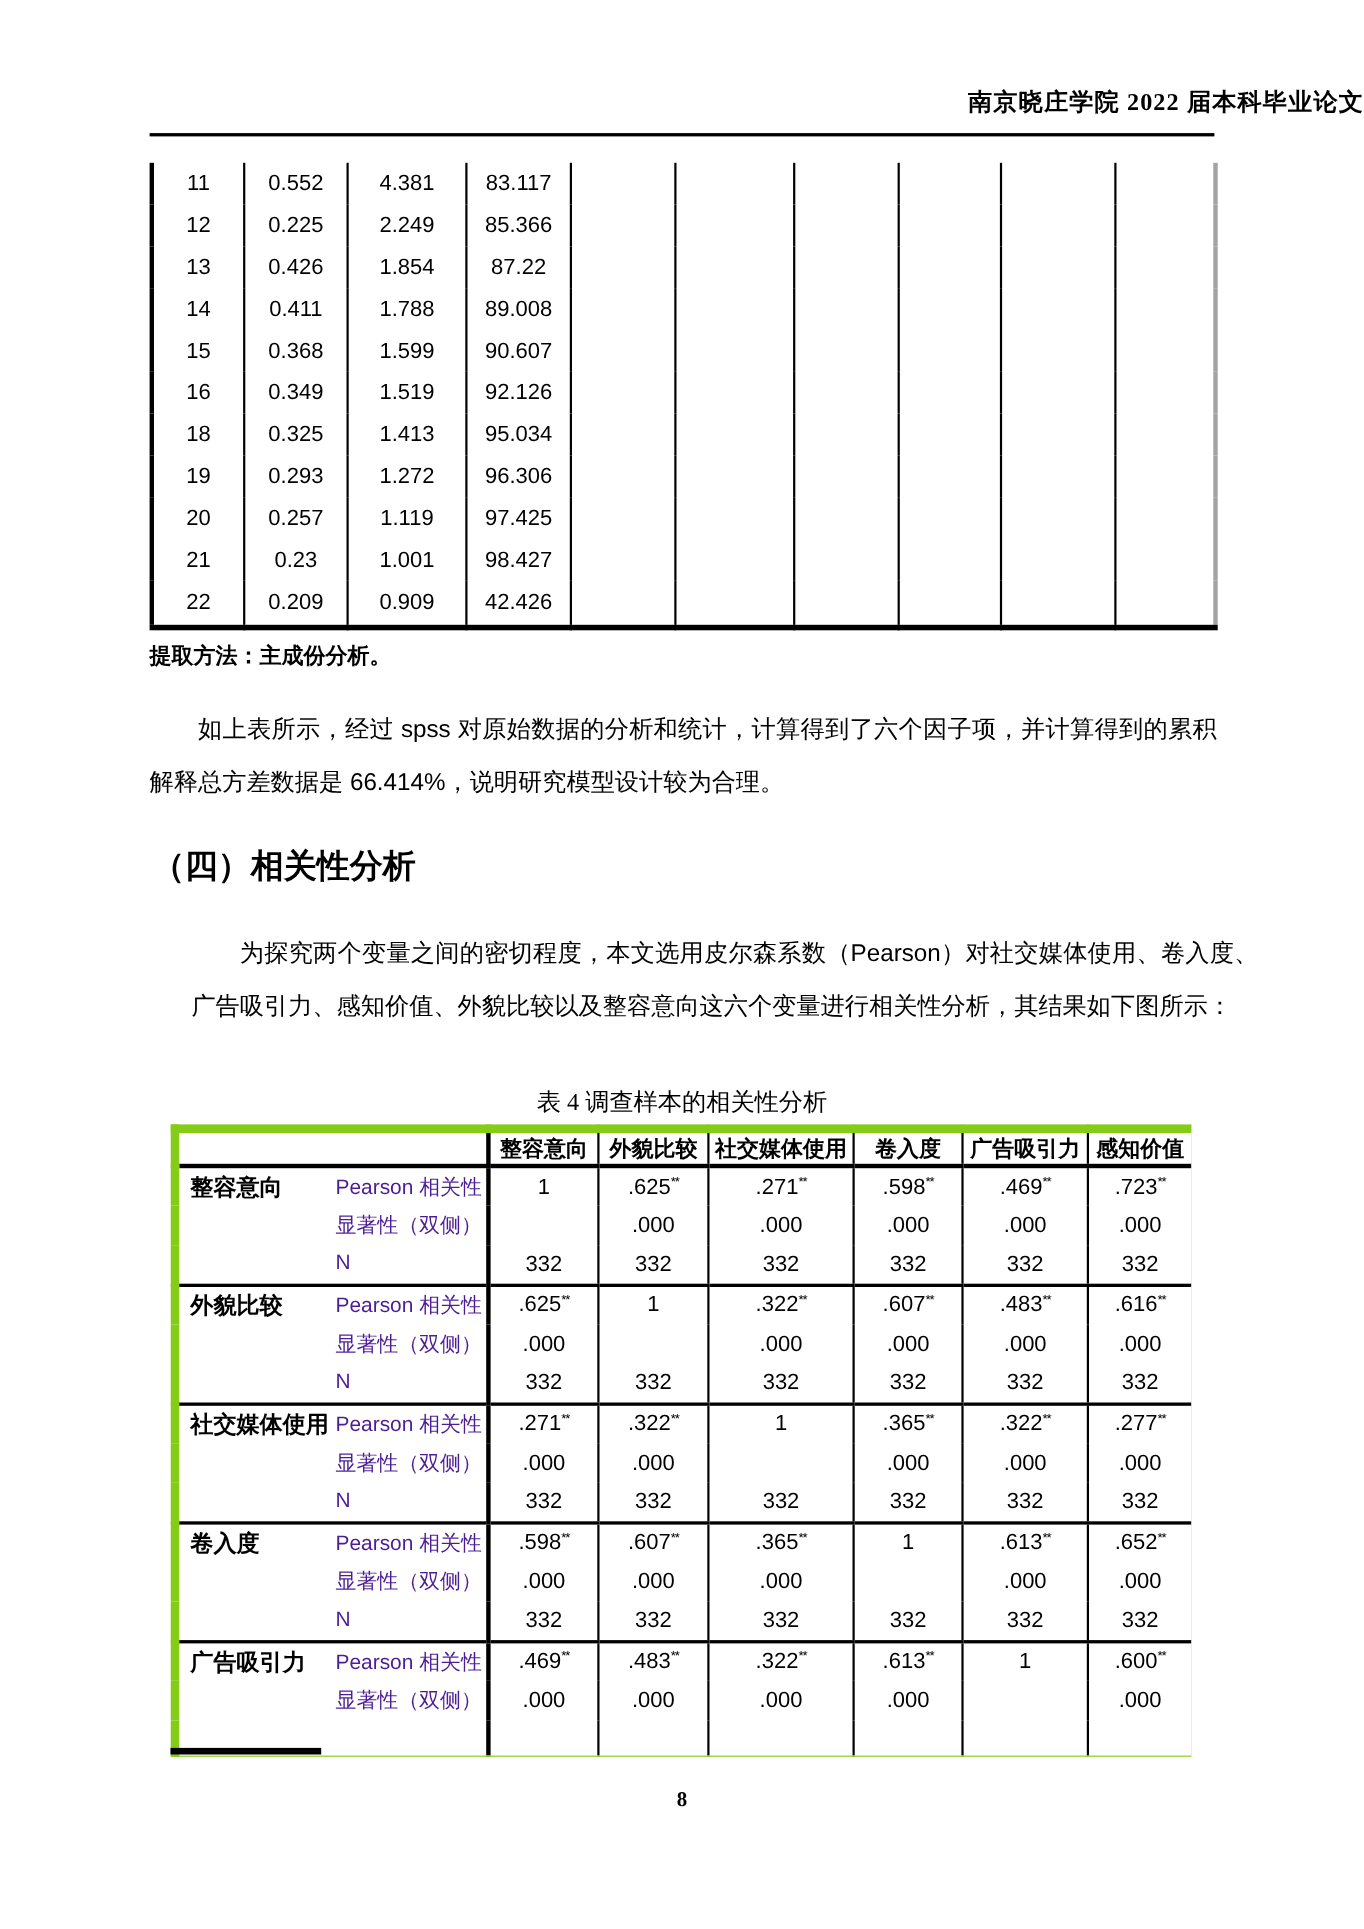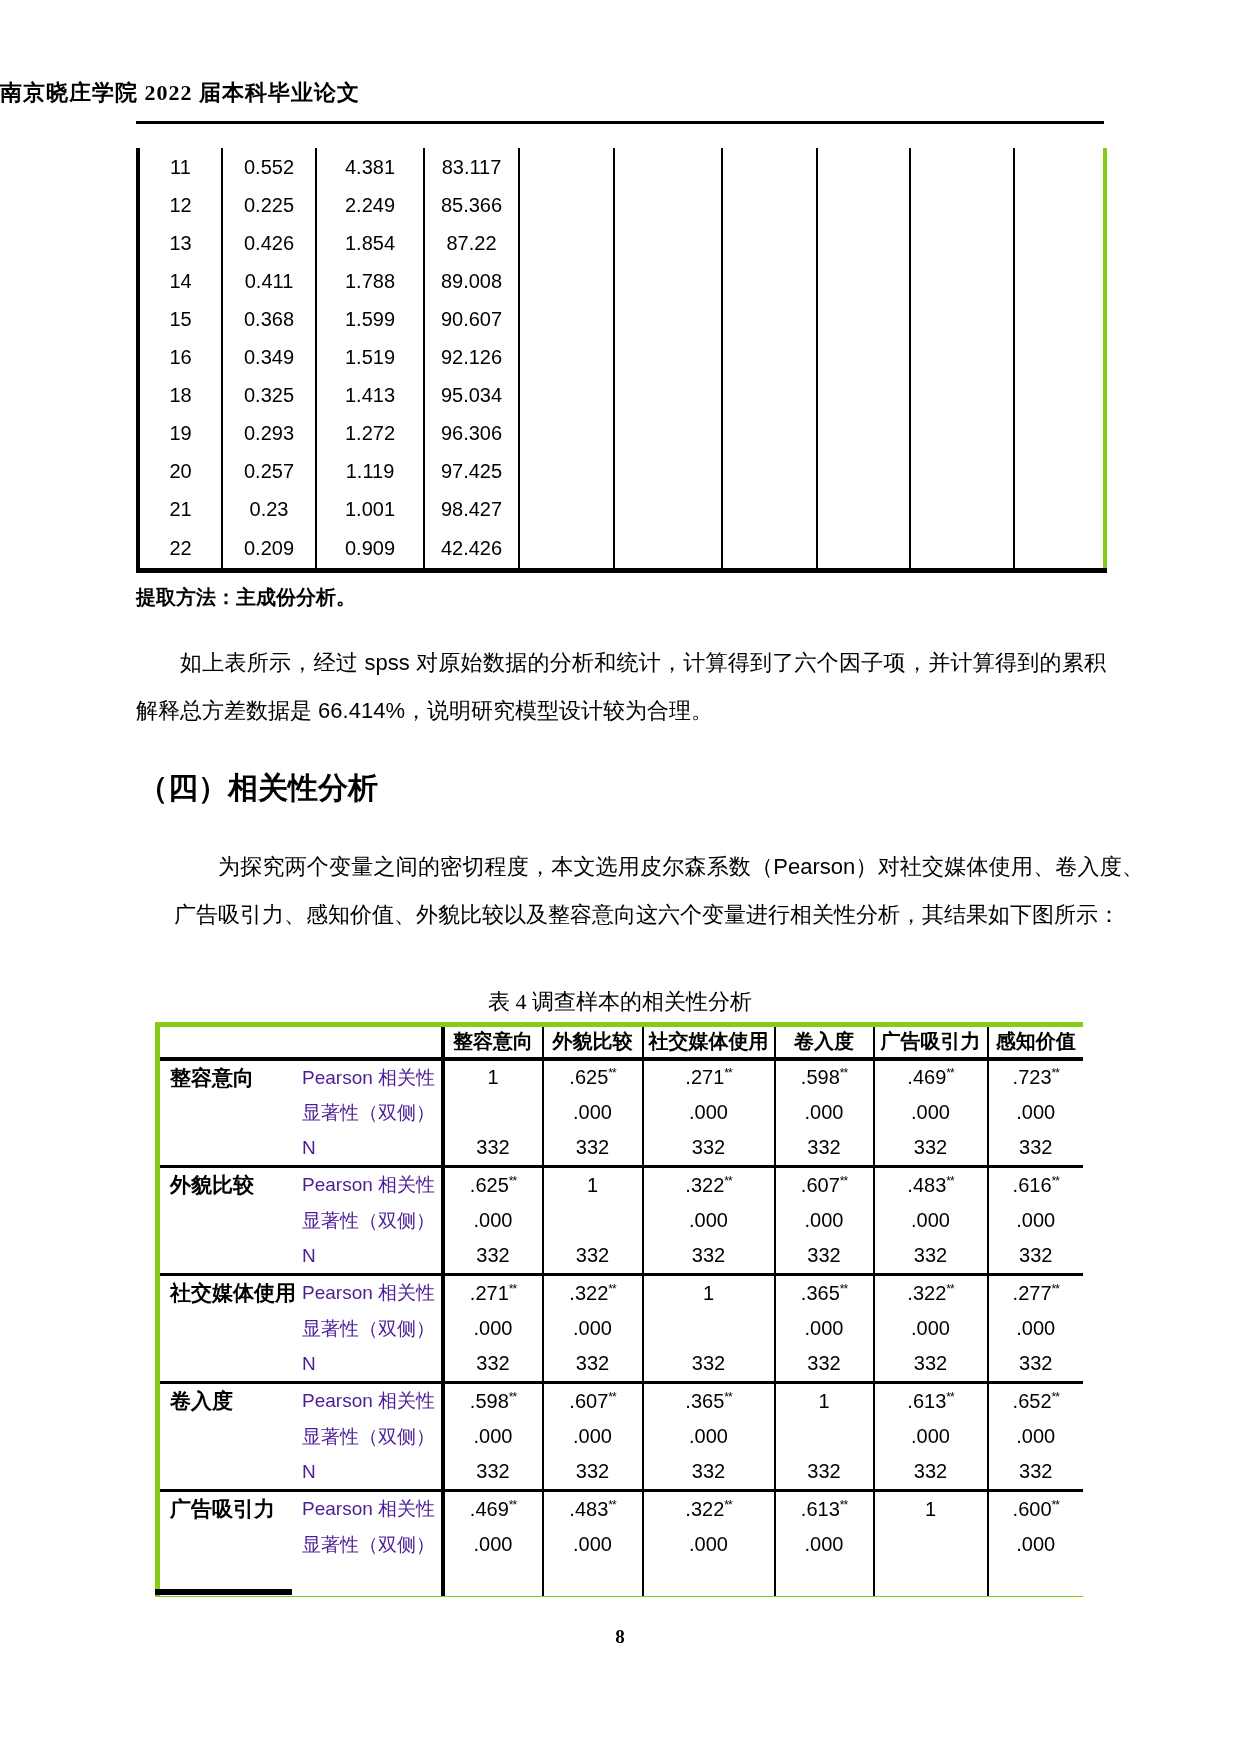--- a/index.html
+++ b/index.html
@@ -8,34 +8,34 @@
     width:1240px;height:1754px;
     margin:0 auto;
     background:#ffffff;
     overflow:hidden;
     font-family:"Liberation Serif","DejaVu Serif",serif;
     color:#000;
   }
   
   .header-title{
     position:absolute;top:78px;left:0;width:1240px;
-    text-align:left;font-size:22px;font-weight:bold;
+    text-align:right;font-size:22px;font-weight:bold;
     font-family:"Liberation Serif","DejaVu Serif",serif;
     letter-spacing:1px;
   }
   .header-rule{
     position:absolute;top:121px;left:136px;width:968px;height:3px;
     background:#000;
   }
   
   .vtable-wrap{position:absolute;top:148px;left:136px;width:967px;height:425px;}
   table.vtable{
     border-collapse:collapse;table-layout:fixed;
     width:967px;height:425px;
-    border-left:4px solid #000;border-right:4px solid #84cc16;border-bottom:5px solid #000;
+    border-left:4px solid #000;border-right:4px solid #a3a3a3;border-bottom:5px solid #000;
     font-family:"Liberation Sans","DejaVu Sans",sans-serif;
     font-size:20px;
   }
   table.vtable td{
     border-right:2px solid #000;
     text-align:center;vertical-align:middle;
     padding:0;overflow:hidden;white-space:nowrap;
   }
   table.vtable td:last-child{border-right:none;}
   col.vc0{width:84px}col.vc1{width:94px}col.vc2{width:108px}col.vc3{width:95px}
@@ -65,21 +65,21 @@
     text-align:center;font-size:22px;
     font-family:"Liberation Serif","DejaVu Serif",serif;
   }
   
   .ctable-wrap{
     position:absolute;top:1022px;left:155px;width:928px;height:575px;
     overflow:hidden;
   }
   table.ctable{
     border-collapse:collapse;table-layout:fixed;width:928px;
-    border:5px solid #84cc16;
+    border:8px solid #84cc16;
     font-family:"Liberation Sans","DejaVu Sans",sans-serif;
   }
   col.cc0{width:285px}col.cc1{width:100px}col.cc2{width:100px}col.cc3{width:132px}
   col.cc4{width:99px}col.cc5{width:114px}col.cc6{width:98px}
   table.ctable th,table.ctable td{
     padding:0;vertical-align:middle;overflow:hidden;white-space:nowrap;
   }
   table.ctable thead tr{height:34px;}
   table.ctable thead th{
     border-bottom:4px solid #000;

